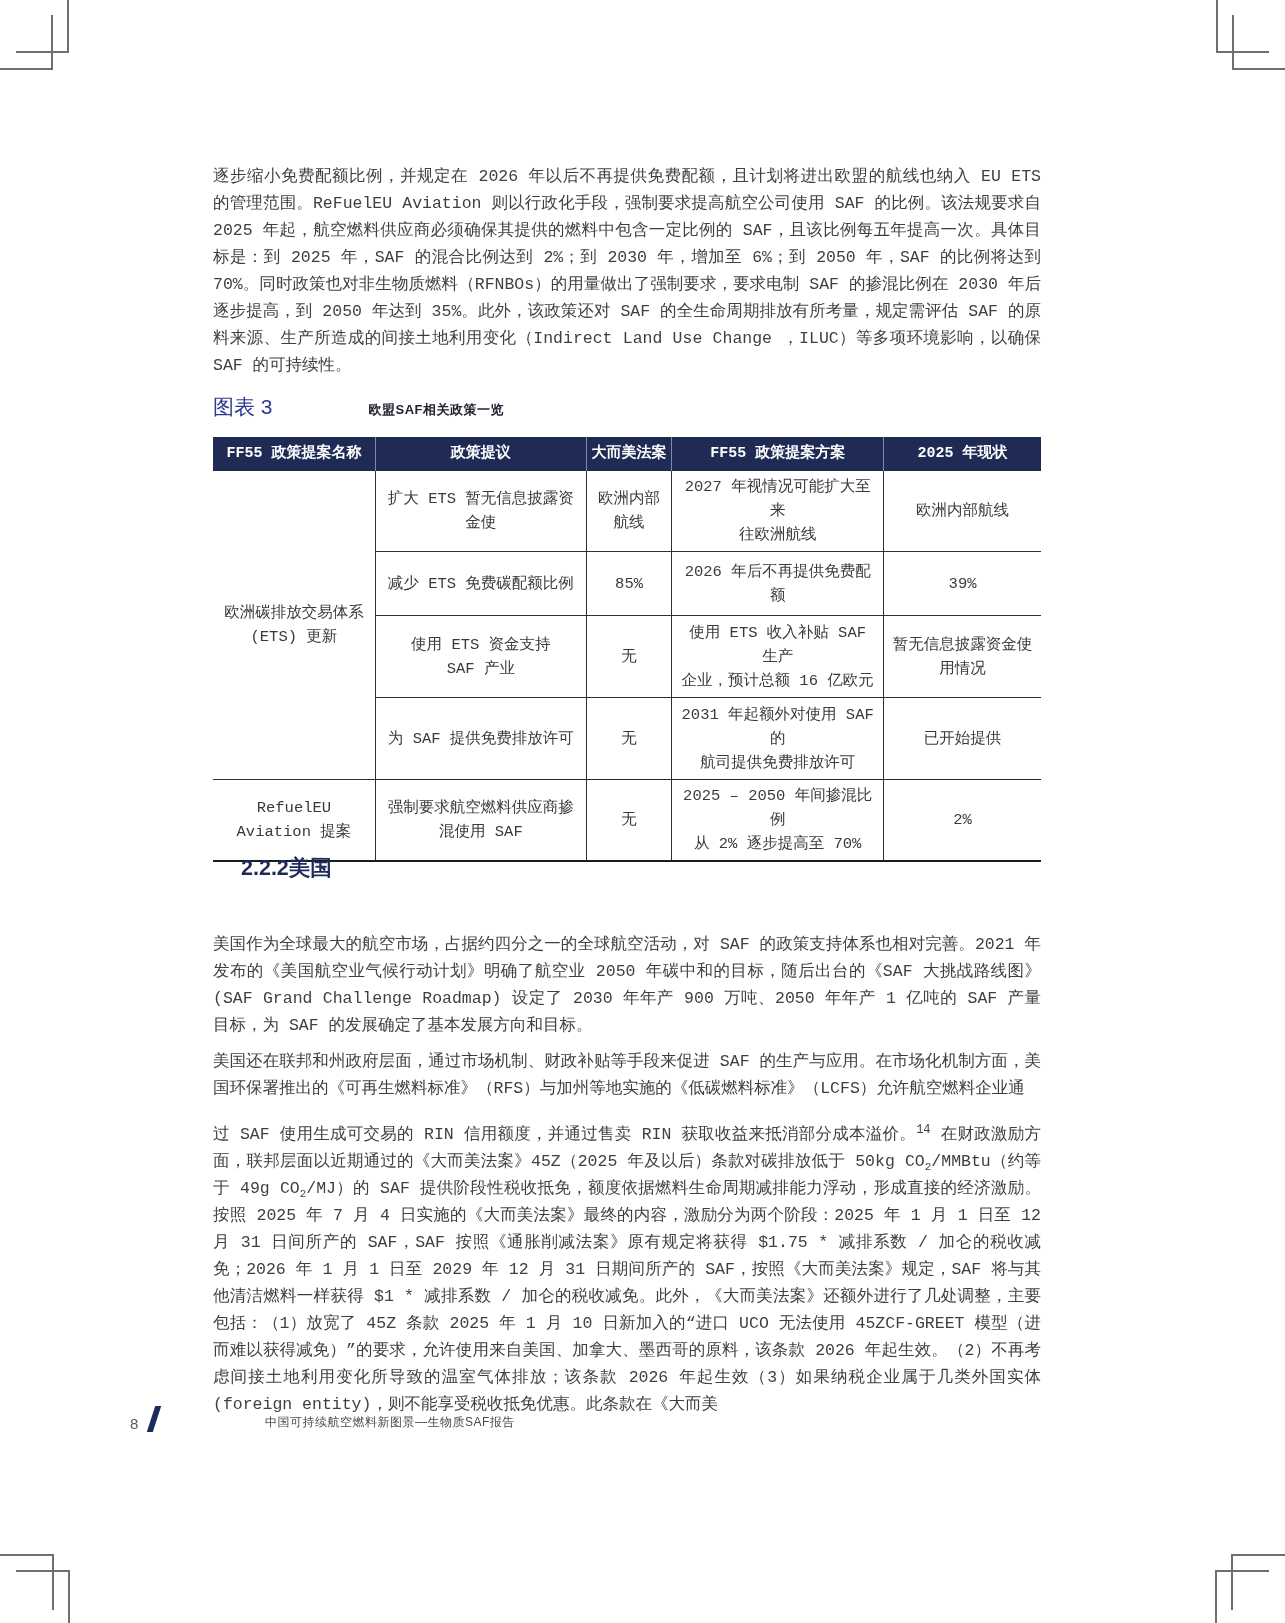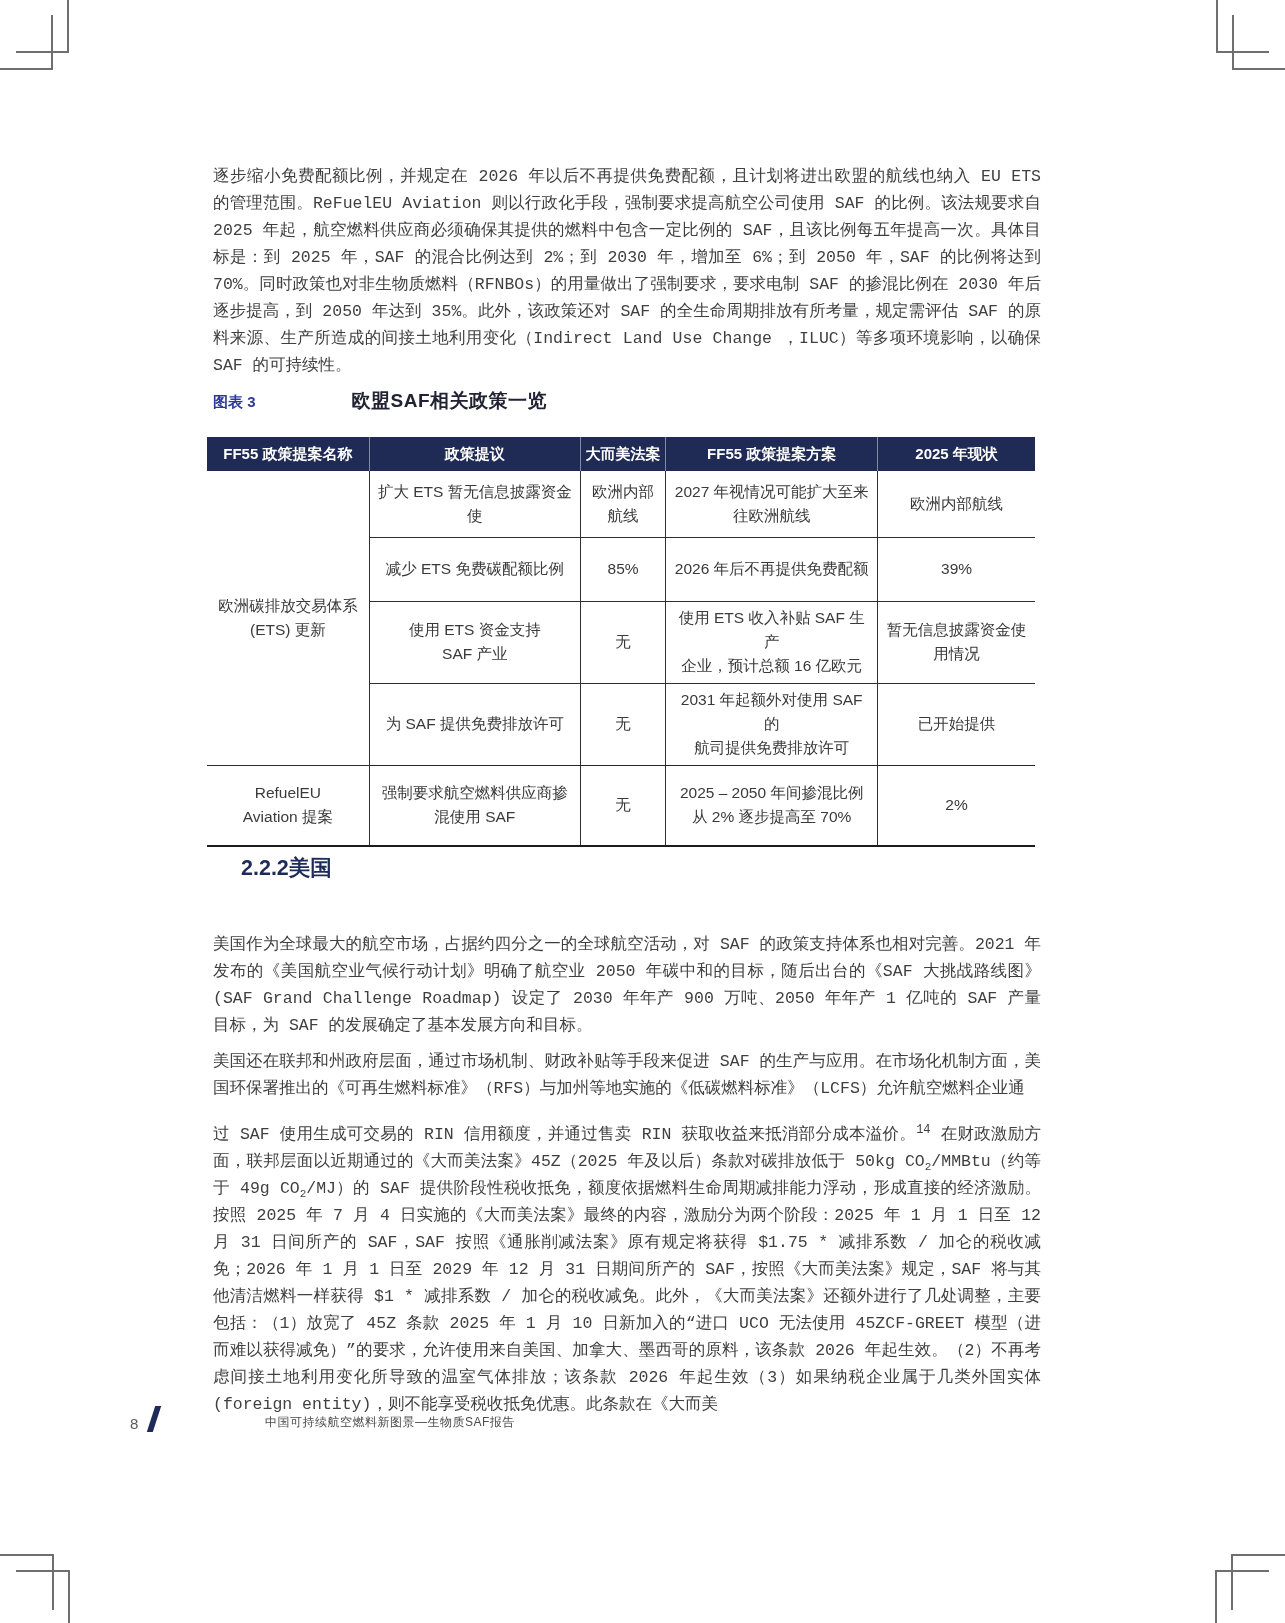--- a/index.html
+++ b/index.html
@@ -21,26 +21,26 @@
   }
   .para{
     position:absolute;left:213px;width:828px;
     font-size:16.5px;line-height:27px;
     text-align:justify;color:var(--body-text);font-family:Liberation Mono, monospace;
   }
   .figtitle{
     position:absolute;left:213px;top:381px;width:828px;
     display:flex;align-items:baseline;
   }
-  .figlabel{font-size:15px;font-weight:bold;color:var(--figure-label);margin-top:12px;}
-  .figname{font-size:19px;font-weight:bold;color:#222233;margin-left:96px;letter-spacing:.5px;}
+  .figlabel{font-size:21px;font-weight:normal;color:var(--figure-label);margin-top:12px;}
+  .figname{font-size:13px;font-weight:bold;color:#222233;margin-left:96px;letter-spacing:.5px;}
   table.policy{
-    position:absolute;left:207px;top:437px;width:828px;
+    position:absolute;left:213px;top:437px;width:828px;
     border-collapse:collapse;table-layout:fixed;
-    font-size:15.5px;line-height:24px;color:#3a3a3a;
+    font-size:15.5px;line-height:24px;color:#3a3a3a;font-family:Liberation Mono, monospace;
   }
   table.policy th{
     background:var(--header-bg);color:#ffffff;font-weight:bold;
     font-size:15px;height:34px;text-align:center;vertical-align:middle;
     border-left:1px solid rgba(255,255,255,.45);
   }
   table.policy th:first-child{border-left:none;}
   table.policy td{
     text-align:center;vertical-align:middle;white-space:pre-line;
     padding:4px 6px;

